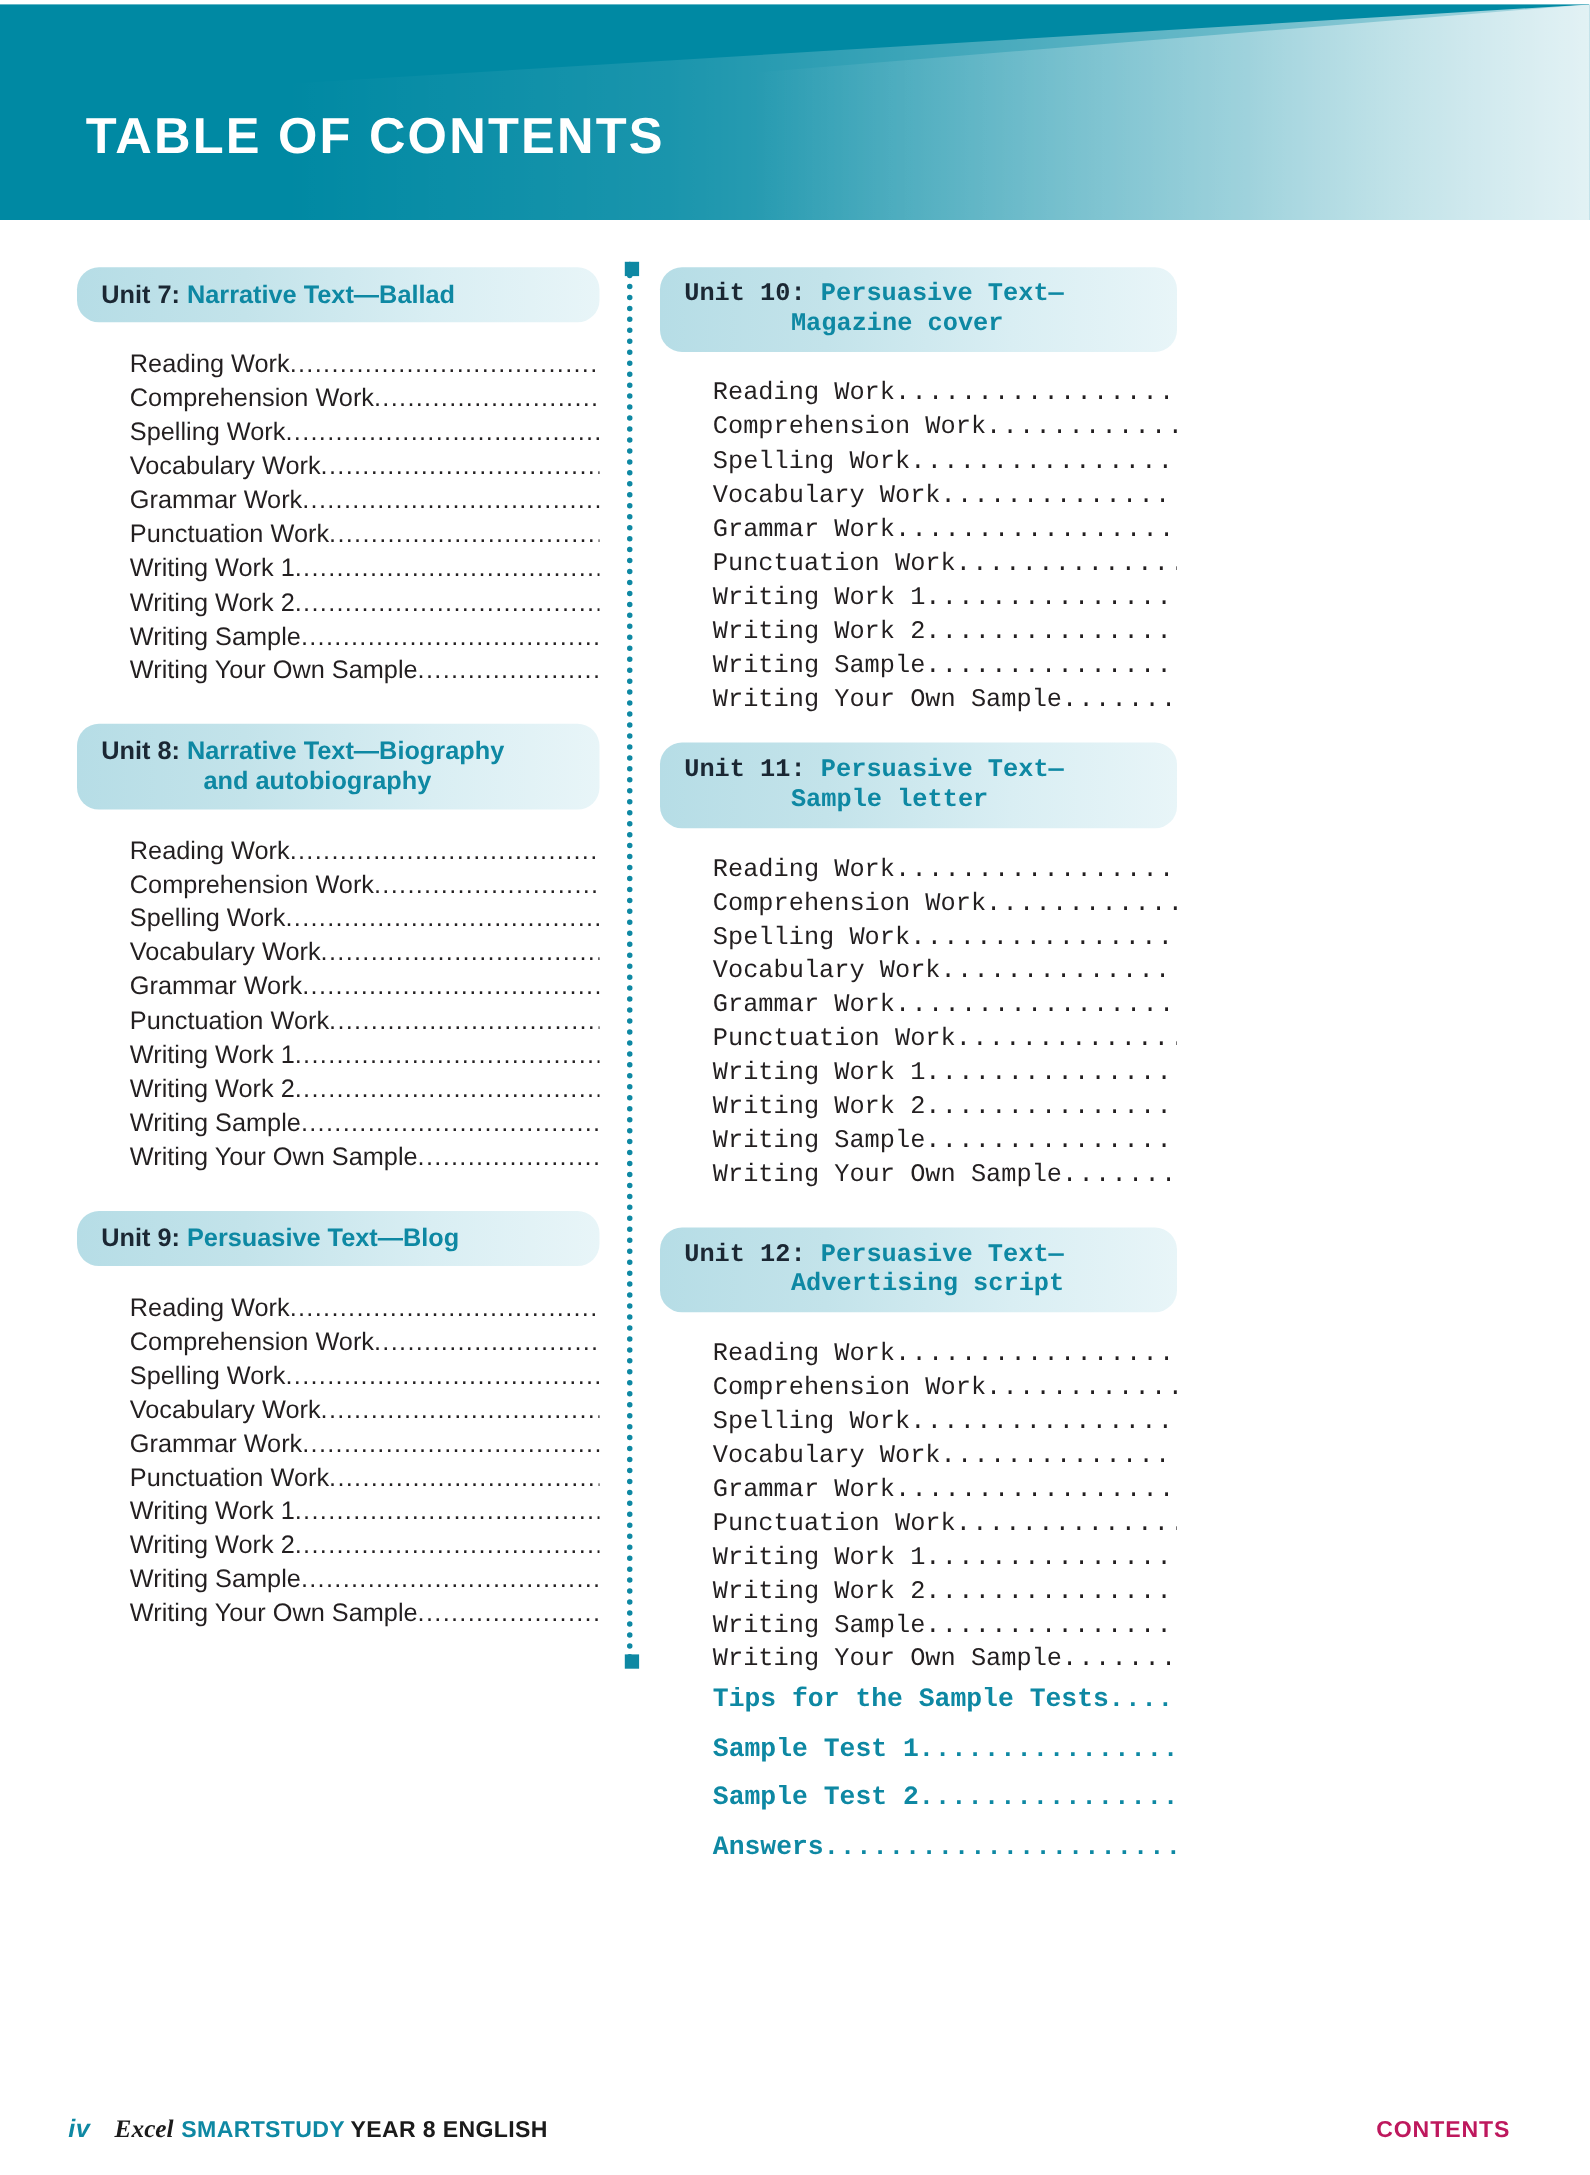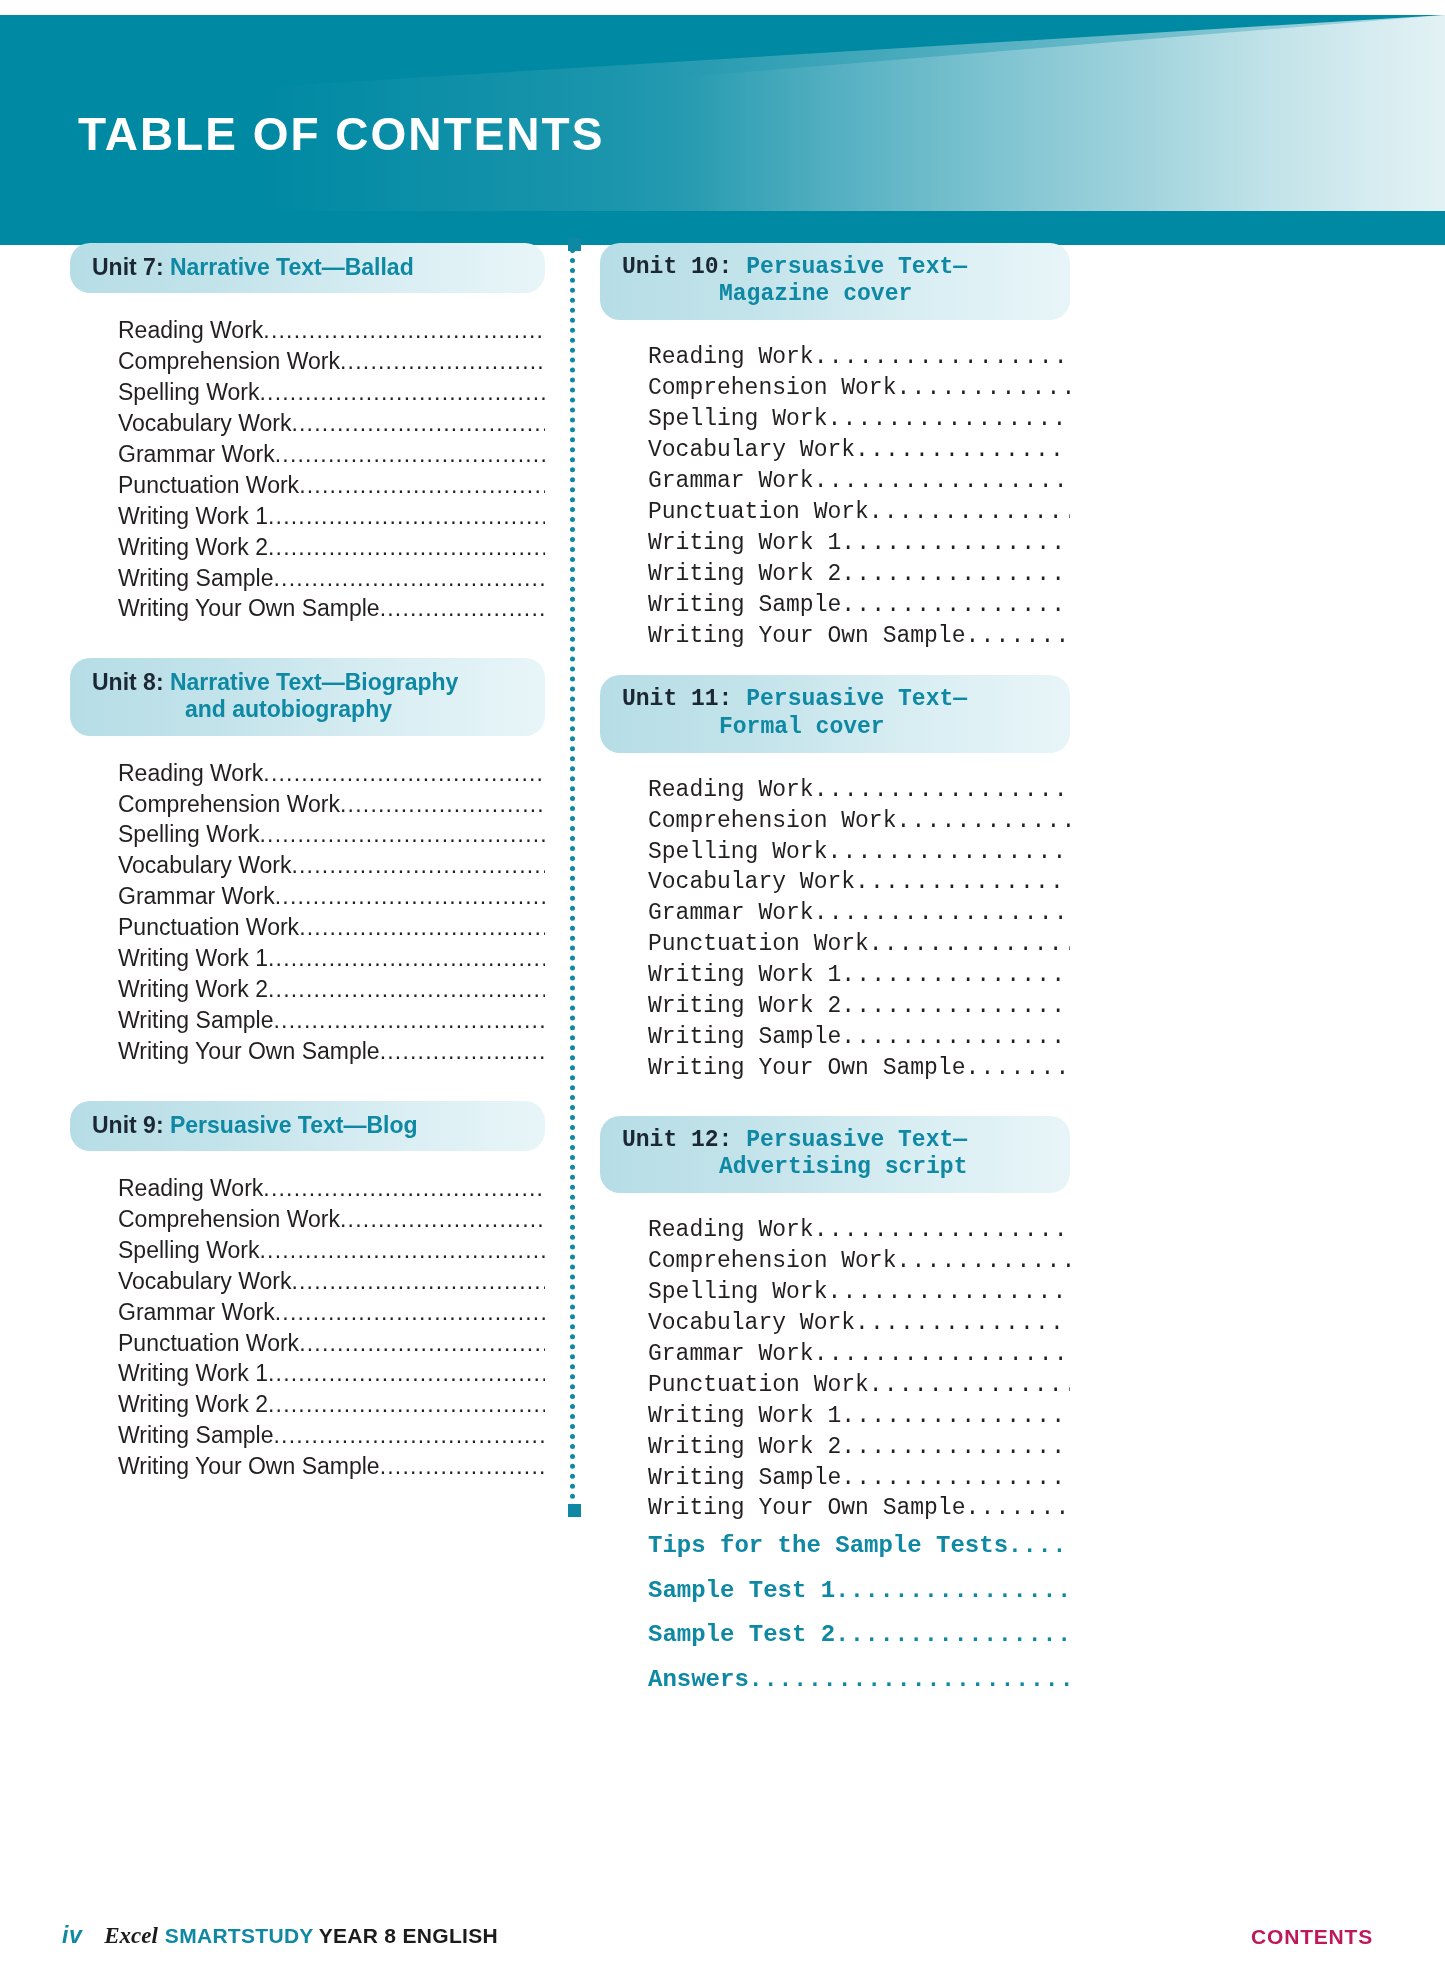--- a/index.html
+++ b/index.html
@@ -11,24 +11,24 @@
     width: 1445px;
     height: 1977px;
     position: relative;
     font-family: "Liberation Sans", sans-serif;
     overflow: hidden;
   }
 
   
   .banner {
     position: absolute;
-    top: 15px;
+    top: 4px;
     left: 0;
     width: 1445px;
-    height: 230px;
+    height: 196px;
     background: #0089a3;
     overflow: hidden;
   }
   
   .banner-wedge {
     position: absolute;
     top: 0;
     left: 0;
     width: 1445px;
     height: 196px;
@@ -474,21 +474,21 @@
           <div class="entry">
             <span class="label">Writing Your Own Sample</span>
             <span class="leader"></span>
             <span class="page">101</span>
           </div>
         </div>
       </div>
       <div class="unit-block" style="margin-top: 24px;">
         <div class="unit-head two-line wide2">
           <span class="line line1"><span class="unit-num">Unit 11:</span><span class="unit-title">&nbsp;Persuasive Text—</span></span>
-          <span class="line line2"><span class="unit-title">Formal cover</span></span>
+          <span class="line line2"><span class="unit-title">Sample letter</span></span>
         </div>
         <div class="entries">
           <div class="entry">
             <span class="label">Reading Work</span>
             <span class="leader"></span>
             <span class="page">102</span>
           </div>
           <div class="entry">
             <span class="label">Comprehension Work</span>
             <span class="leader"></span>

